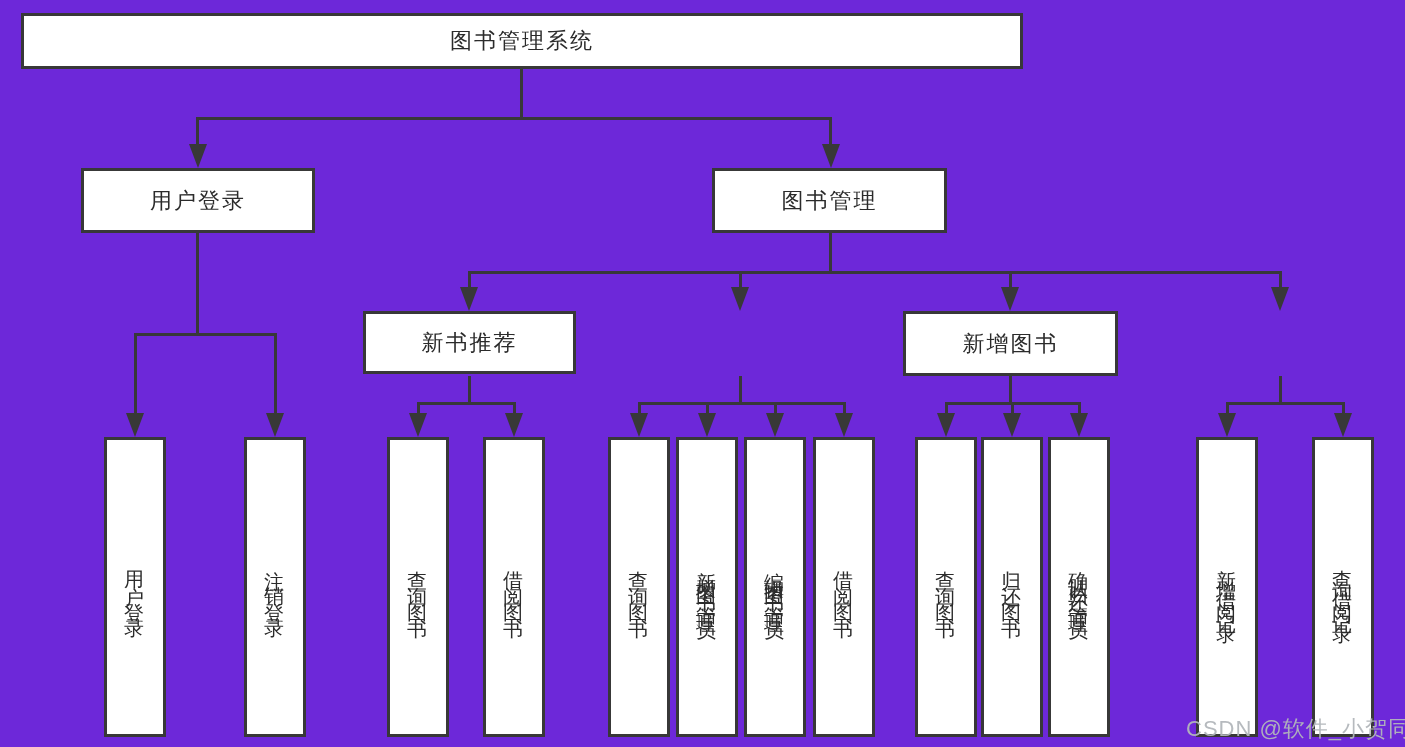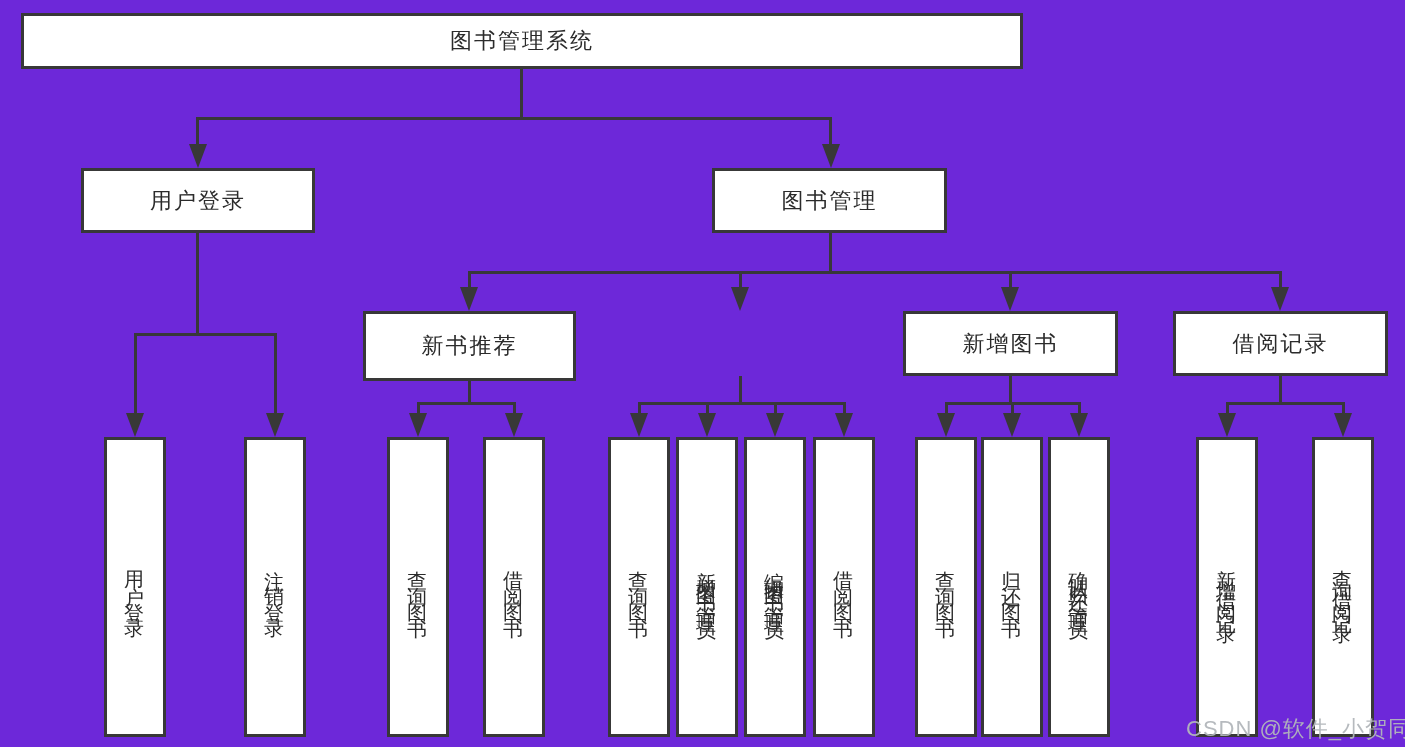--- a/index.html
+++ b/index.html
@@ -69,32 +69,29 @@
   </div>
 
   <div class="node hnode" style="left:81px;top:168px;width:234px;height:65px;">
     <span>用户登录</span>
   </div>
 
   <div class="node hnode" style="left:712px;top:168px;width:235px;height:65px;">
     <span>图书管理</span>
   </div>
 
-  <div class="node hnode" style="left:363px;top:311px;width:213px;height:70px;">
+  <div class="node hnode" style="left:363px;top:311px;width:213px;height:63px;">
     <span>新书推荐</span>
   </div>
 
 
   <div class="node hnode" style="left:903px;top:311px;width:215px;height:65px;">
     <span>新增图书</span>
   </div>
 
-  <div class="node hnode" style="left:1173px;top:311px;width:215px;height:65px;">
-    <span>借阅记录</span>
-  </div>
 
   <div class="node vnode" style="left:104px;top:437px;width:62px;height:300px;">
     <span class="vtext" style="letter-spacing: 16px;">用户登录</span>
   </div>
   <div class="node vnode" style="left:244px;top:437px;width:62px;height:300px;">
     <span class="vtext" style="letter-spacing: 16px;">注销登录</span>
   </div>
 
   <div class="node vnode" style="left:387px;top:437px;width:62px;height:300px;">
     <span class="vtext" style="letter-spacing: 16px;">查询图书</span>

